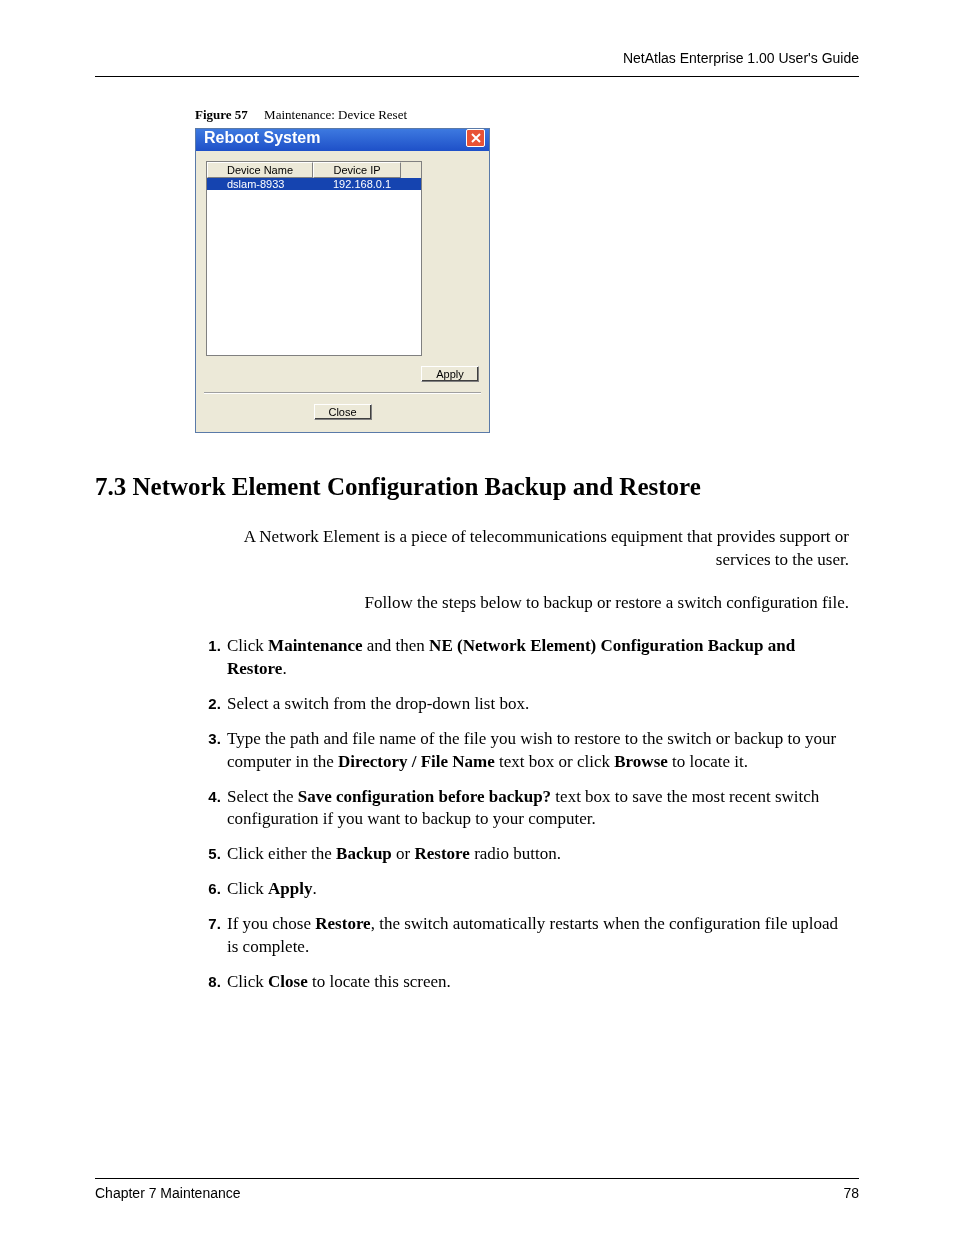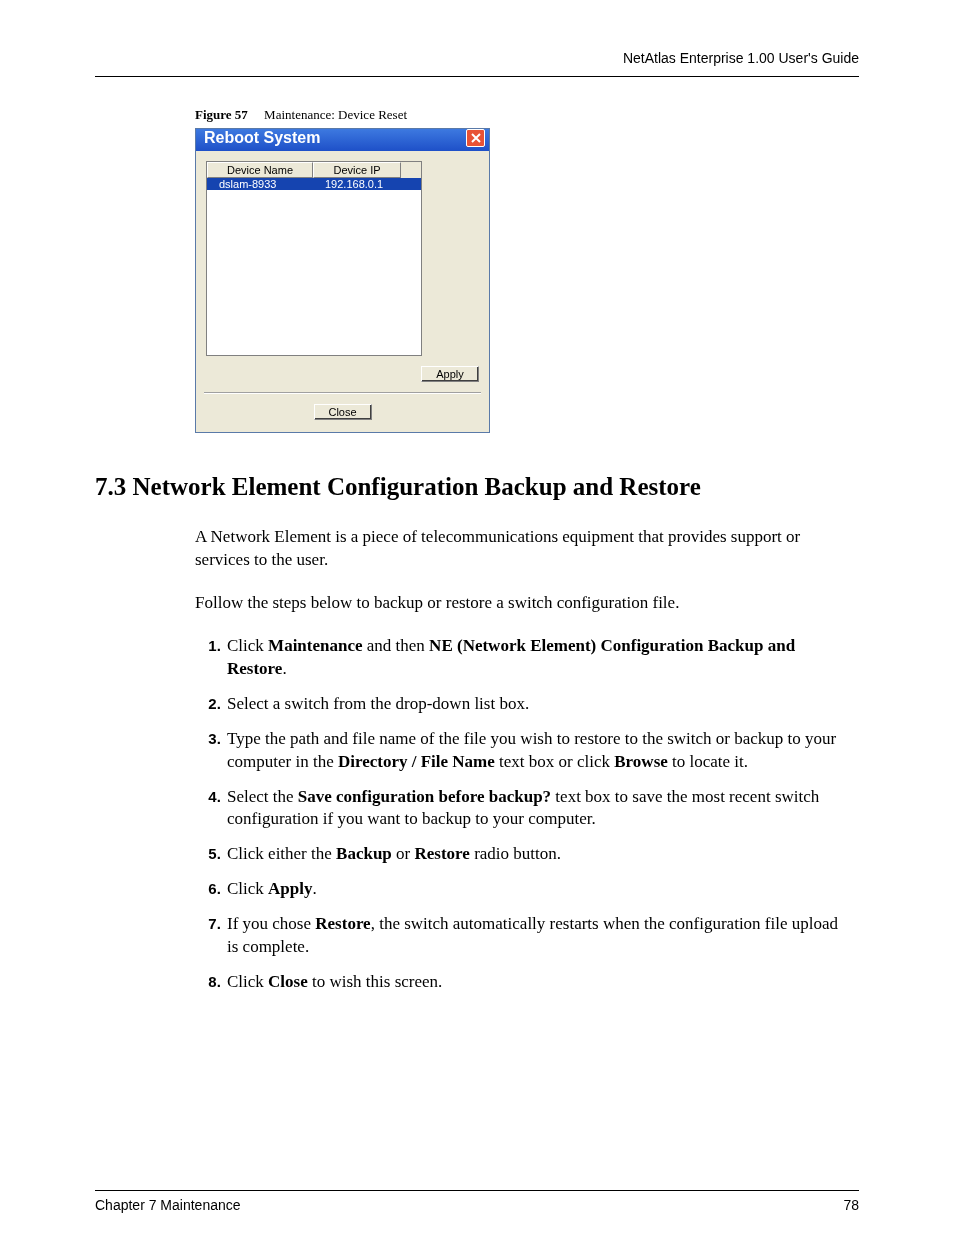--- a/index.html
+++ b/index.html
@@ -88,21 +88,21 @@
     background:#ece9d8;
     font-size:11px;
   }
   .col-name { width: 106px; }
   .col-ip { width: 88px; }
   .tbl-row {
     display: flex;
     background: #1544b0;
     color: #fff;
   }
-  .tbl-row .td { padding: 0 12px; font-size: 11px; }
+  .tbl-row .td { padding: 0 20px; font-size: 11px; }
   .tbl-rest { flex:1; background:#fff; }
   .btn {
     font-family: Tahoma, Arial, sans-serif;
     font-size: 11px;
     background: #ece9d8;
     border: 1px solid #808080;
     border-top-color:#fff; border-left-color:#fff;
     padding: 1px 0;
     width: 58px;
     text-align: center;
@@ -125,41 +125,41 @@
     font-weight: bold;
     font-size: 25px;
     margin: 30px 0 25px 0;
   }
   .body-text {
     margin-left: 100px;
     margin-right: 10px;
     font-size: 17px;
     line-height: 1.35;
   }
-  .para { margin: 0 0 20px 0; }
+  .para { margin: 0 0 20px 0; text-align: right; }
   ol.steps {
     margin: 0 0 0 100px;
     padding: 0 10px 0 30px;
     font-size: 17px;
     line-height: 1.35;
   }
   ol.steps li {
     margin-bottom: 12px;
     padding-left: 2px;
   }
   ol.steps li::marker {
     font-family: Arial, Helvetica, sans-serif;
     font-weight: bold;
     font-size: 15px;
   }
   .b { font-weight: bold; }
   .footer {
     position: absolute;
     left: 95px; right: 95px;
-    bottom: 22px;
+    bottom: 34px;
     border-top: 1.5px solid #000;
     padding-top: 6px;
     font-family: Arial, Helvetica, sans-serif;
     font-size: 14px;
     display:flex;
   }
   .footer .fl { flex:1; }
 </style>
 </head>
 <body>
@@ -232,21 +232,21 @@
     <li>
       <span>Click either the </span><span class="b">Backup</span><span> or </span><span class="b">Restore</span><span> radio button.</span>
     </li>
     <li>
       <span>Click </span><span class="b">Apply</span><span>.</span>
     </li>
     <li>
       <span>If you chose </span><span class="b">Restore</span><span>, the switch automatically restarts when the configuration file upload is complete.</span>
     </li>
     <li>
-      <span>Click </span><span class="b">Close</span><span> to wish this screen.</span>
+      <span>Click </span><span class="b">Close</span><span> to locate this screen.</span>
     </li>
   </ol>
 
   <div class="footer">
     <span class="fl">Chapter 7 Maintenance</span>
     <span>78</span>
   </div>
 
 </div>
 

